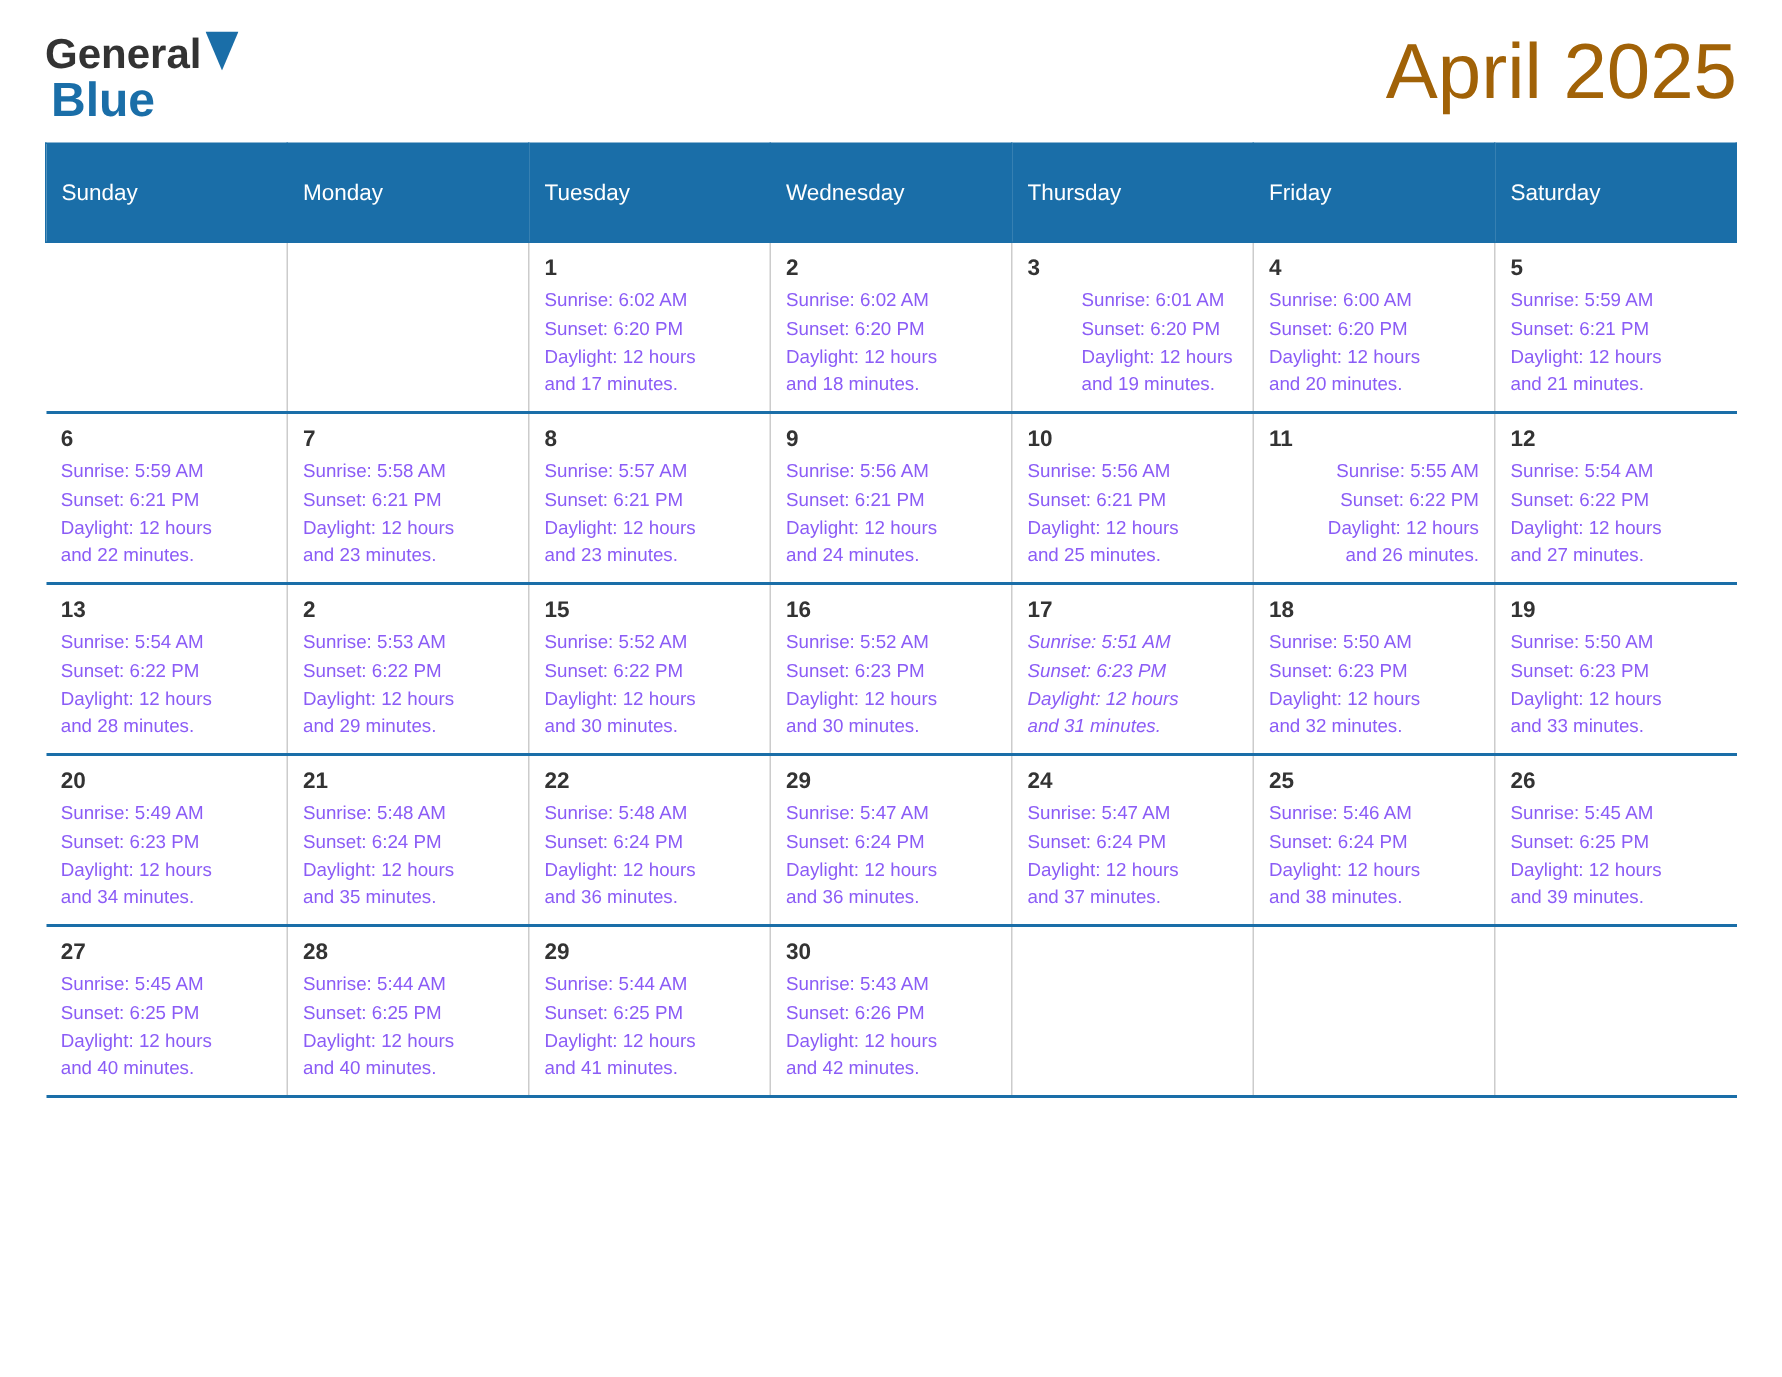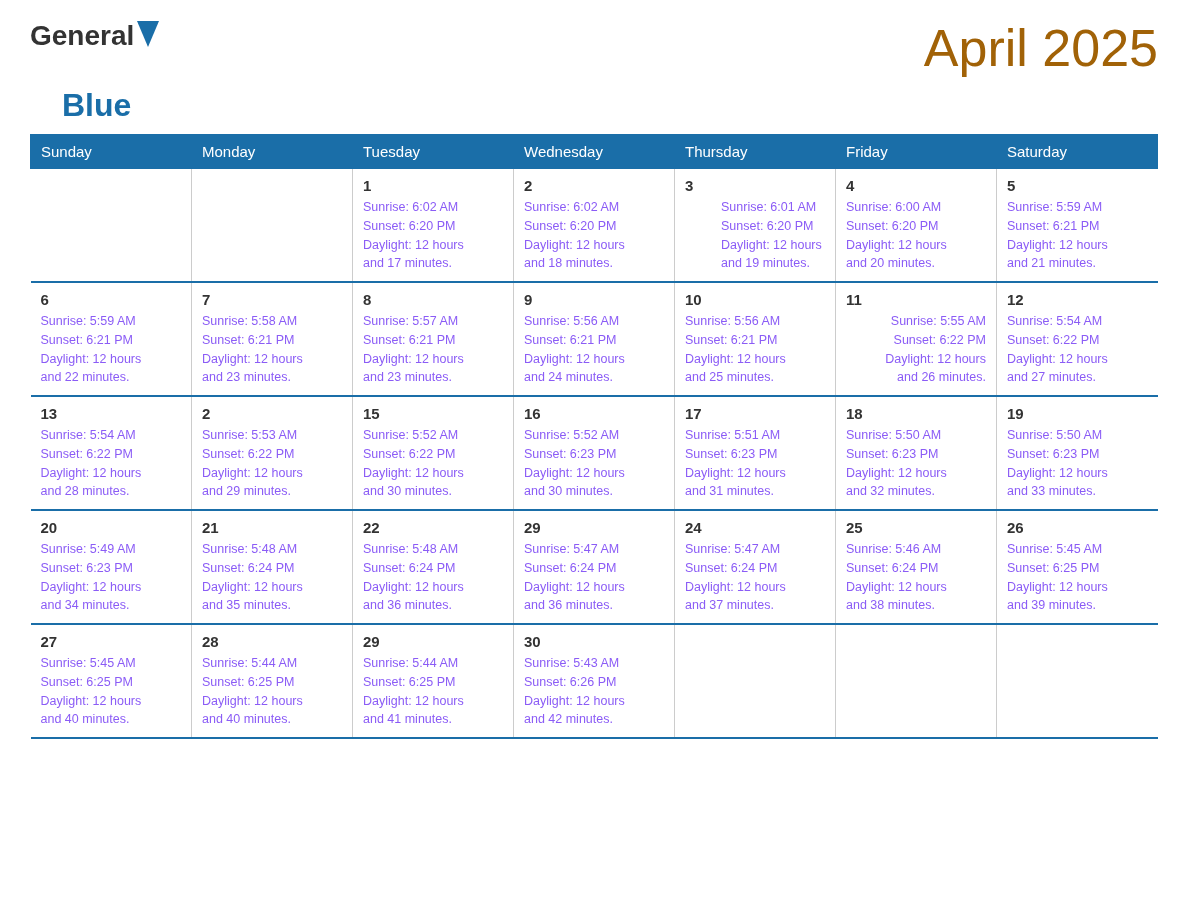--- a/index.html
+++ b/index.html
@@ -13,22 +13,21 @@
     }
     .header {
       display: flex;
       justify-content: space-between;
       align-items: flex-start;
       margin-bottom: 10px;
     }
     .logo-area {
       display: flex;
       flex-direction: column;
-      align-items: center;
-      gap: 39px;
+      align-items: flex-start;
     }
     .title-area {
       text-align: right;
     }
     .month-title {
       font-size: 52px;
       font-weight: normal;
       color: #a16207;
       line-height: 1.1;
     }
@@ -42,21 +41,21 @@
       border-collapse: collapse;
       margin-top: 10px;
     }
     .calendar thead tr {
       background-color: #1a6ea8;
     }
     .calendar thead th {
       color: #fff;
       font-weight: normal;
       font-size: 15px;
-      padding: 8px 10px;
+      padding: 24px 10px;
       text-align: left;
       border: 1px solid #1a6ea8;
     }
     .calendar tbody tr {
       border-bottom: 2px solid #1a6ea8;
     }
     .calendar tbody td {
       vertical-align: top;
       padding: 8px 10px;
       font-size: 13px;
@@ -243,21 +242,21 @@
         </td>
         <td>
           <div class="day-number">16</div>
           <div class="day-info" style="white-space: pre-line;">Sunrise: 5:52 AM
 Sunset: 6:23 PM
 Daylight: 12 hours
 and 30 minutes.</div>
         </td>
         <td>
           <div class="day-number">17</div>
-          <div class="day-info" style="white-space: pre-line;">Sunrise: 5:51 AM
+          <div class="day-info" style="white-space: pre-line; font-style: italic;">Sunrise: 5:51 AM
 Sunset: 6:23 PM
 Daylight: 12 hours
 and 31 minutes.</div>
         </td>
         <td>
           <div class="day-number">18</div>
           <div class="day-info" style="white-space: pre-line;">Sunrise: 5:50 AM
 Sunset: 6:23 PM
 Daylight: 12 hours
 and 32 minutes.</div>

